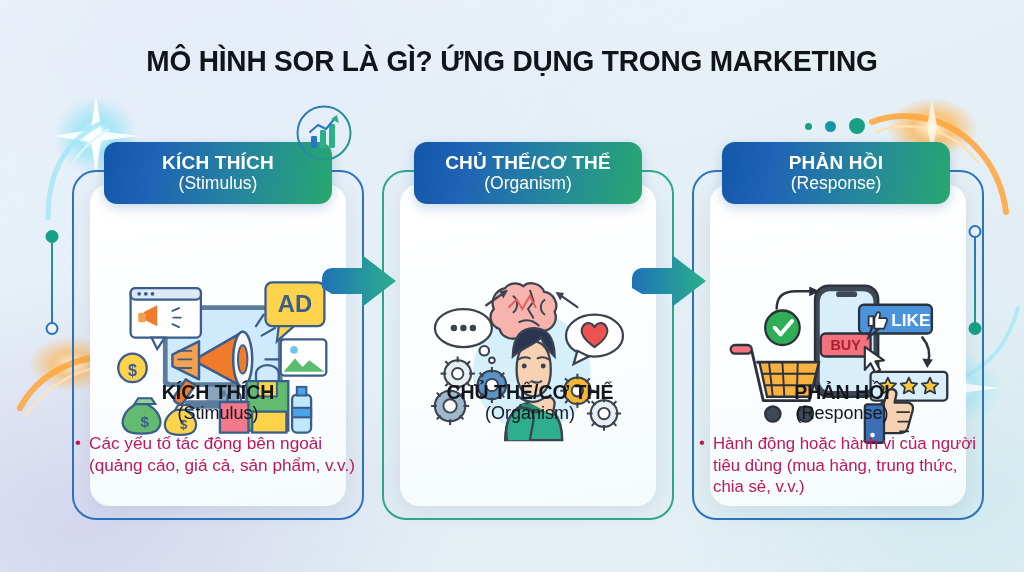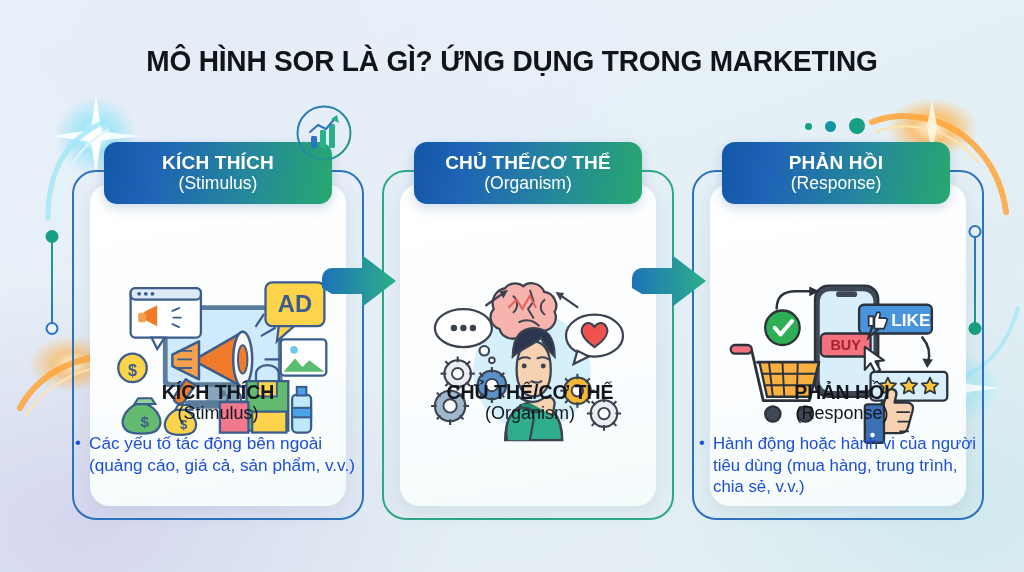--- a/index.html
+++ b/index.html
@@ -186,21 +186,21 @@
   }
   .foot ul {
     margin-top: 9px;
     padding-left: 21px;
     list-style: none;
   }
   .foot li {
     position: relative;
     font-size: 17.2px;
     line-height: 1.27;
-    color: #1d4ed8;
+    color: #be185d;
   }
   .foot li::before {
     content: "•";
     position: absolute;
     left: -14px; top: -1px;
     font-size: 17px;
   }
   .foot-3 li { font-size: 16.8px; }
 </style>
 </head>
@@ -533,17 +533,17 @@
       <span class="sub">(Organism)</span>
     </h3>
   </div>
 
   <div class="foot foot-3">
     <h3>
       <span>PHẢN HỒI</span>
       <span class="sub">(Response)</span>
     </h3>
     <ul>
-      <li>Hành động hoặc hành vi của người tiêu dùng (mua hàng, trung trình, chia sẻ, v.v.)</li>
+      <li>Hành động hoặc hành vi của người tiêu dùng (mua hàng, trung thức, chia sẻ, v.v.)</li>
     </ul>
   </div>
 
 </div>
 
 </body></html>

